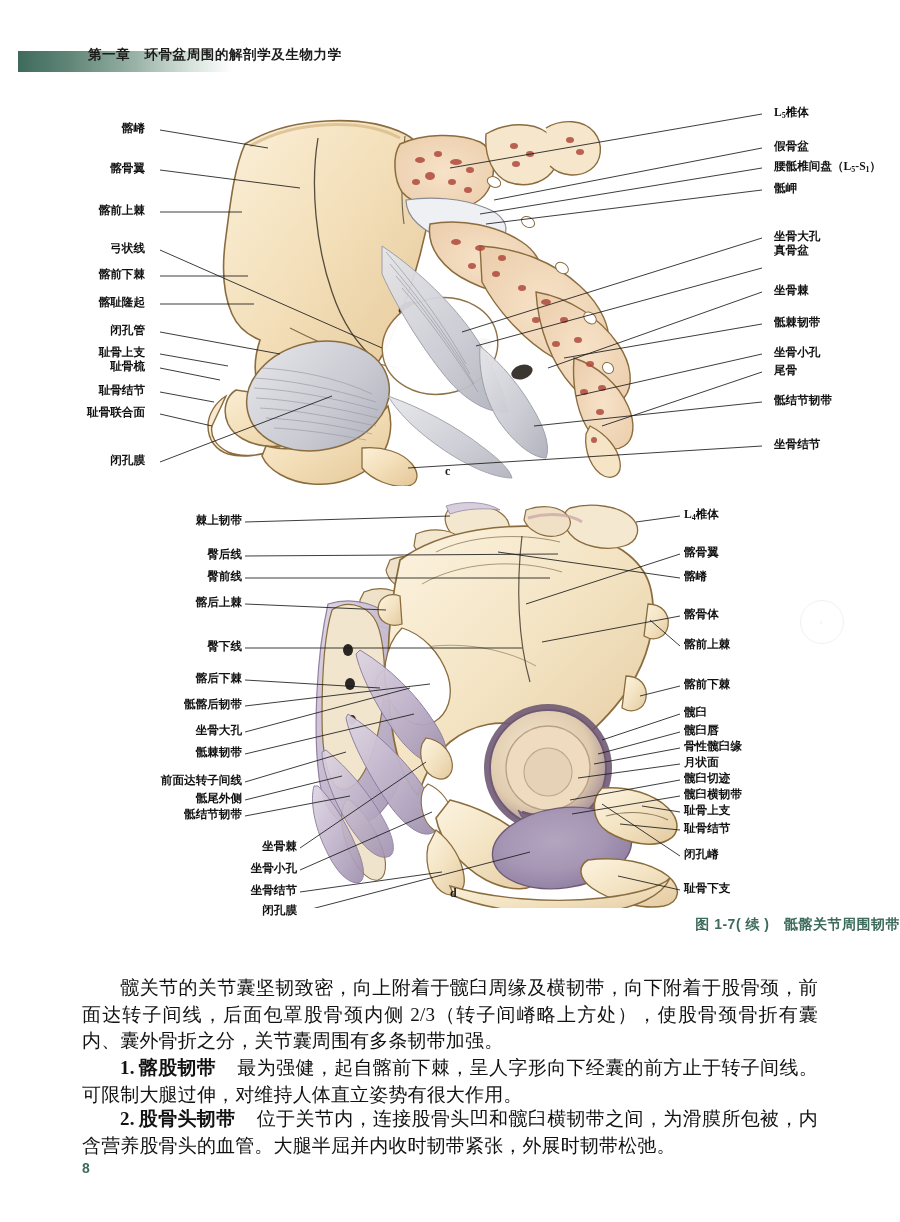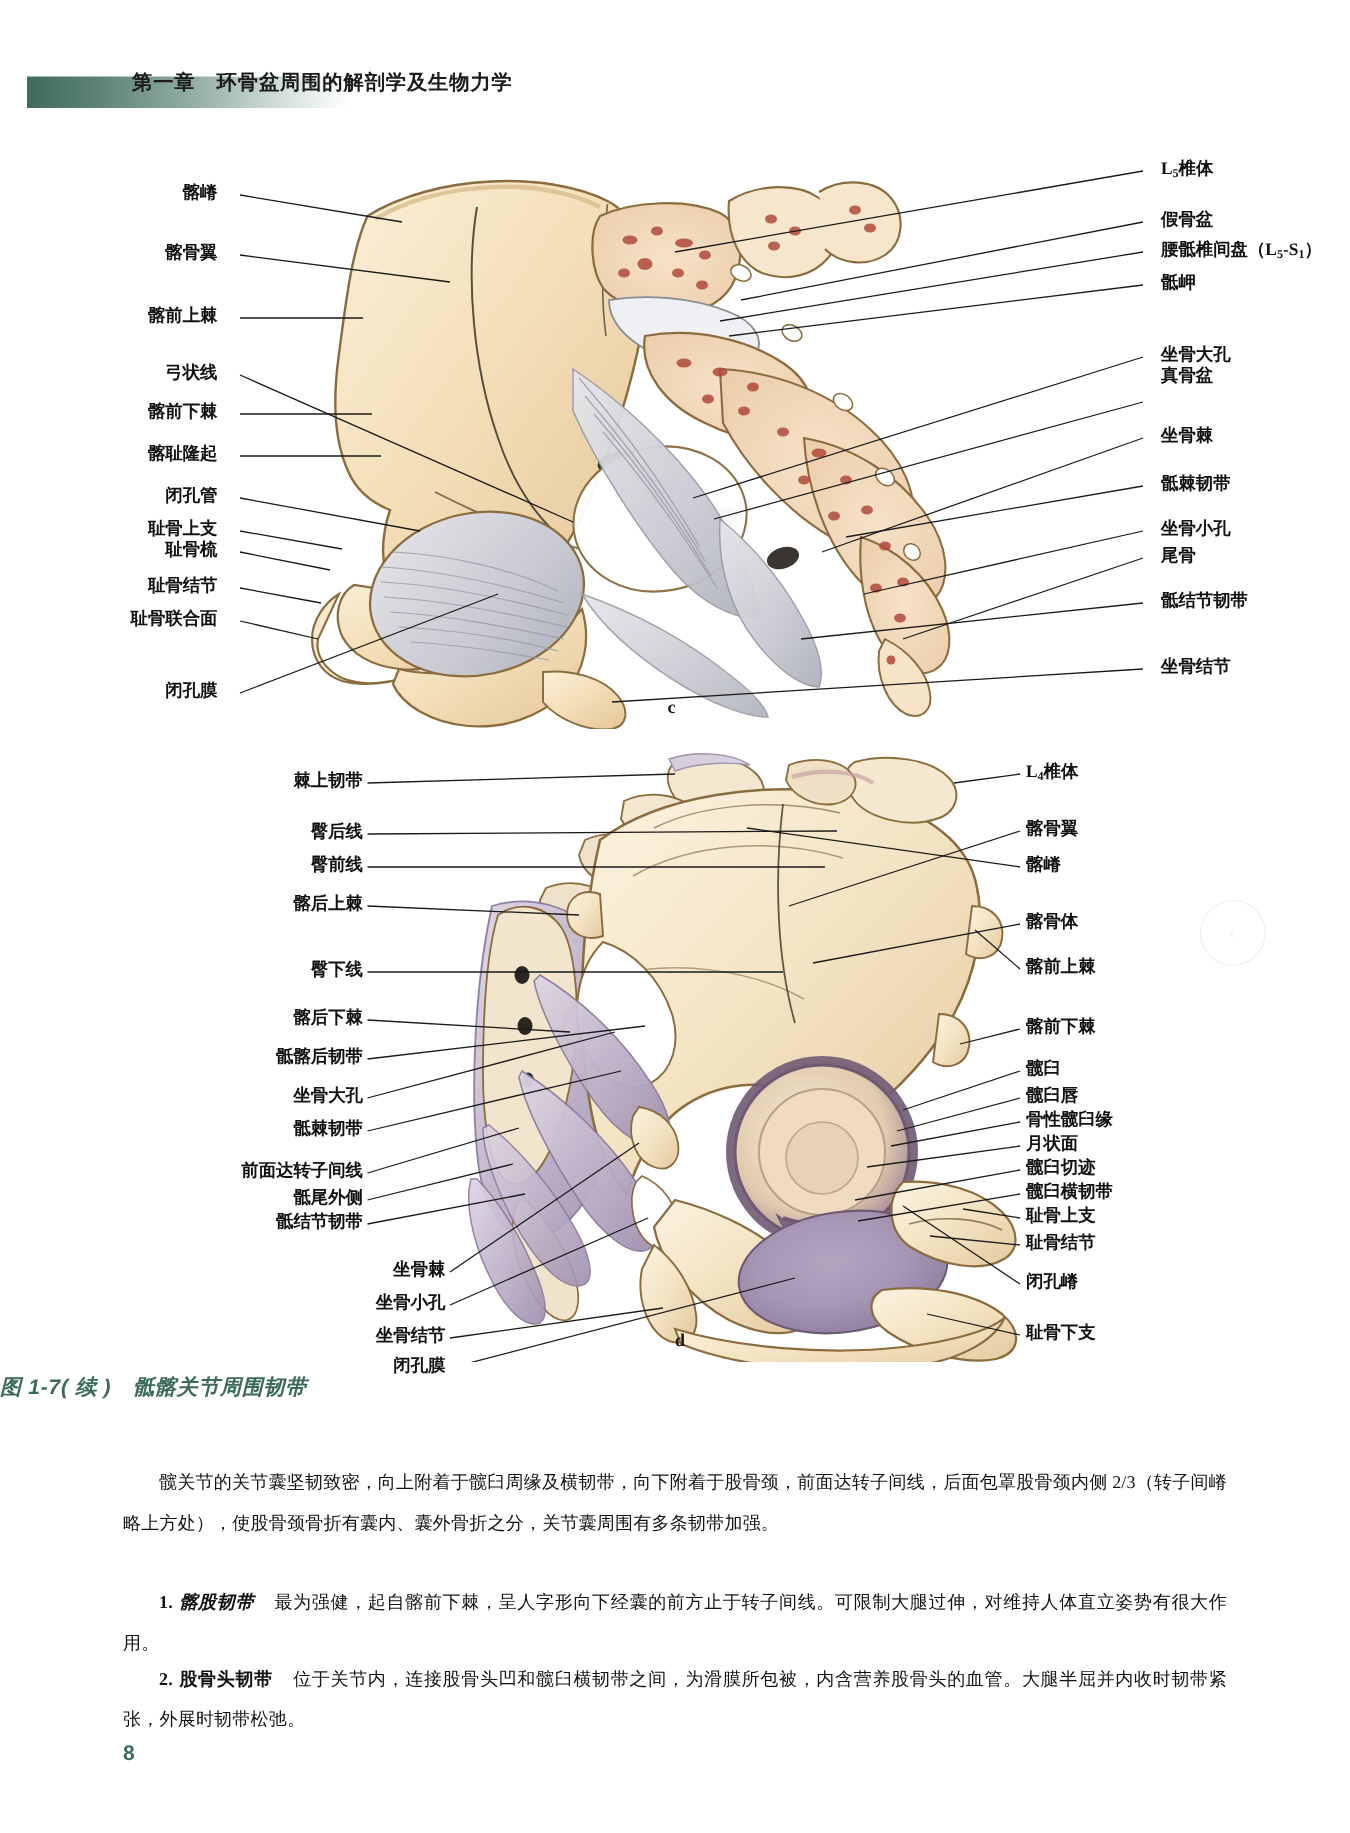--- a/index.html
+++ b/index.html
@@ -68,45 +68,44 @@
     line-height: 1.18;
   }
   .lbl.r { text-align: right; }
   .lbl sub { font-size: 8px; vertical-align: baseline; position: relative; top: 2px; }
 
   
   .caption {
     position: absolute;
     left: 0; top: 916px;
     width: 900px;
-    text-align: left;
+    text-align: right;
     color: #3d6b5b;
     font-family: "Liberation Sans", "DejaVu Sans", sans-serif;
-    font-style: italic;
   }
   .caption .cap-line1 {
     font-size: 14px;
     font-weight: bold;
     letter-spacing: 0.5px;
   }
   .caption .cap-line2 {
     margin-top: 6px;
     font-size: 13px;
     font-weight: bold;
     font-family: "Liberation Serif", serif;
     letter-spacing: 0.3px;
   }
 
   
   .body-text {
     position: absolute;
     left: 82px;
     width: 736px;
     font-family: "Liberation Serif", "DejaVu Serif", serif;
-    font-size: 12px;
+    font-size: 19px;
     line-height: 26.5px;
     color: #121212;
     text-align: justify;
     letter-spacing: 0.15px;
   }
   #para-1 { top: 975px; }
   #para-2 { top: 1055px; }
   #para-3 { top: 1106px; }
   .indent { display: inline-block; width: 2em; }
   .run-in { font-weight: bold; }
@@ -550,20 +549,20 @@
 
 <div class="caption">
   <div class="cap-line1">图 1-7( 续 )　骶髂关节周围韧带</div>
 </div>
 
 <div class="body-text" id="para-1">
   <span class="indent"></span><span>髋关节的关节囊坚韧致密，向上附着于髋臼周缘及横韧带，向下附着于股骨颈，前面达转子间线，后面包罩股骨颈内侧 2/3（转子间嵴略上方处），使股骨颈骨折有囊内、囊外骨折之分，关节囊周围有多条韧带加强。</span>
 </div>
 
 <div class="body-text" id="para-2">
-  <span class="indent"></span><span class="run-in">1.</span><span class="run-in" style="padding-left:4px;font-style:italic;">髂股韧带</span><span class="run-in-gap"></span><span>最为强健，起自髂前下棘，呈人字形向下经囊的前方止于转子间线。可限制大腿过伸，对维持人体直立姿势有很大作用。</span>
+  <span class="indent"></span><span class="run-in">1.</span><span class="run-in" style="padding-left:4px;">髂股韧带</span><span class="run-in-gap"></span><span>最为强健，起自髂前下棘，呈人字形向下经囊的前方止于转子间线。可限制大腿过伸，对维持人体直立姿势有很大作用。</span>
 </div>
 
 <div class="body-text" id="para-3">
   <span class="indent"></span><span class="run-in">2.</span><span class="run-in" style="padding-left:4px;">股骨头韧带</span><span class="run-in-gap"></span><span>位于关节内，连接股骨头凹和髋臼横韧带之间，为滑膜所包被，内含营养股骨头的血管。大腿半屈并内收时韧带紧张，外展时韧带松弛。</span>
 </div>
 
 <div class="page-number">8</div>
 
 </body></html>

